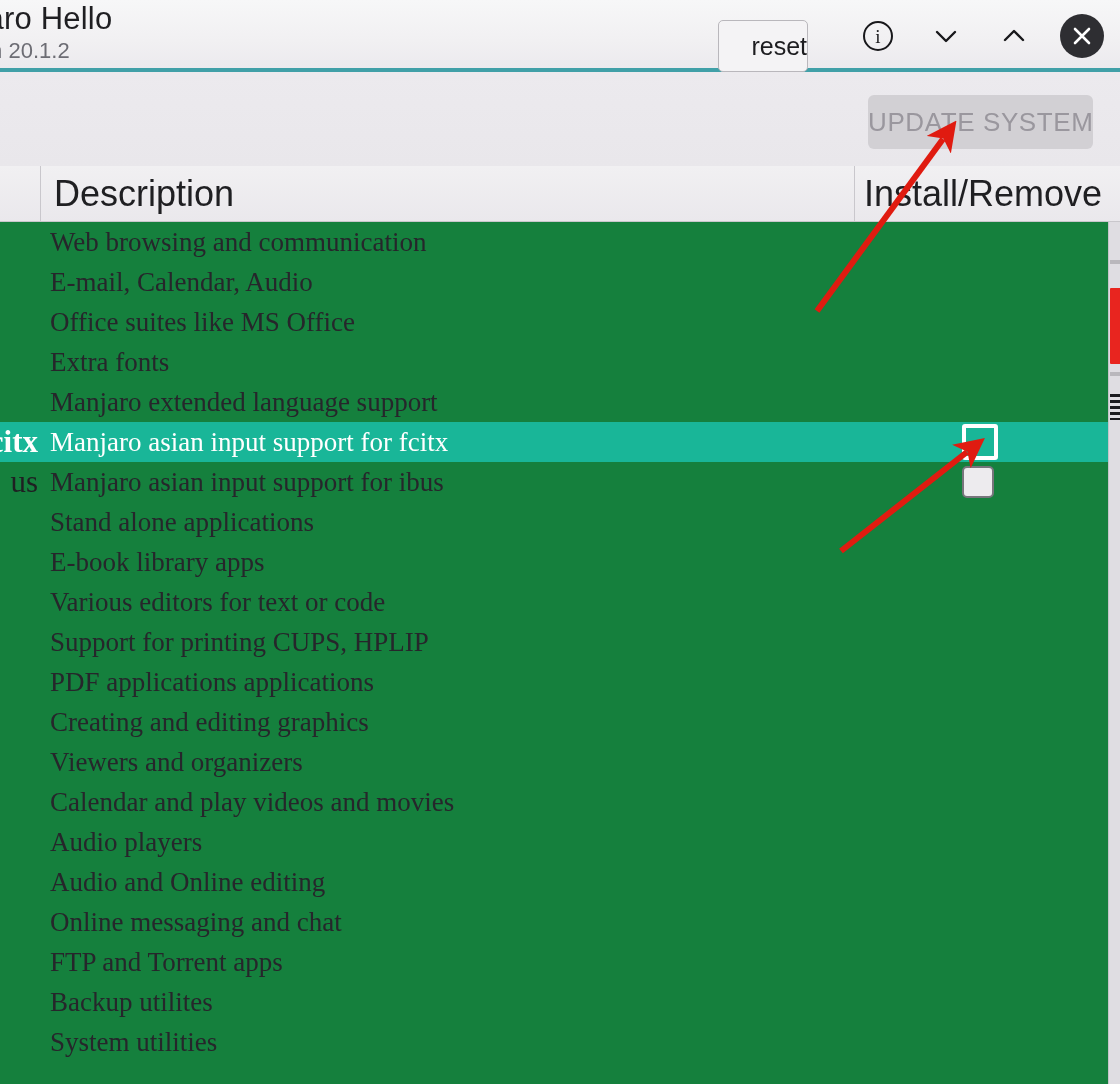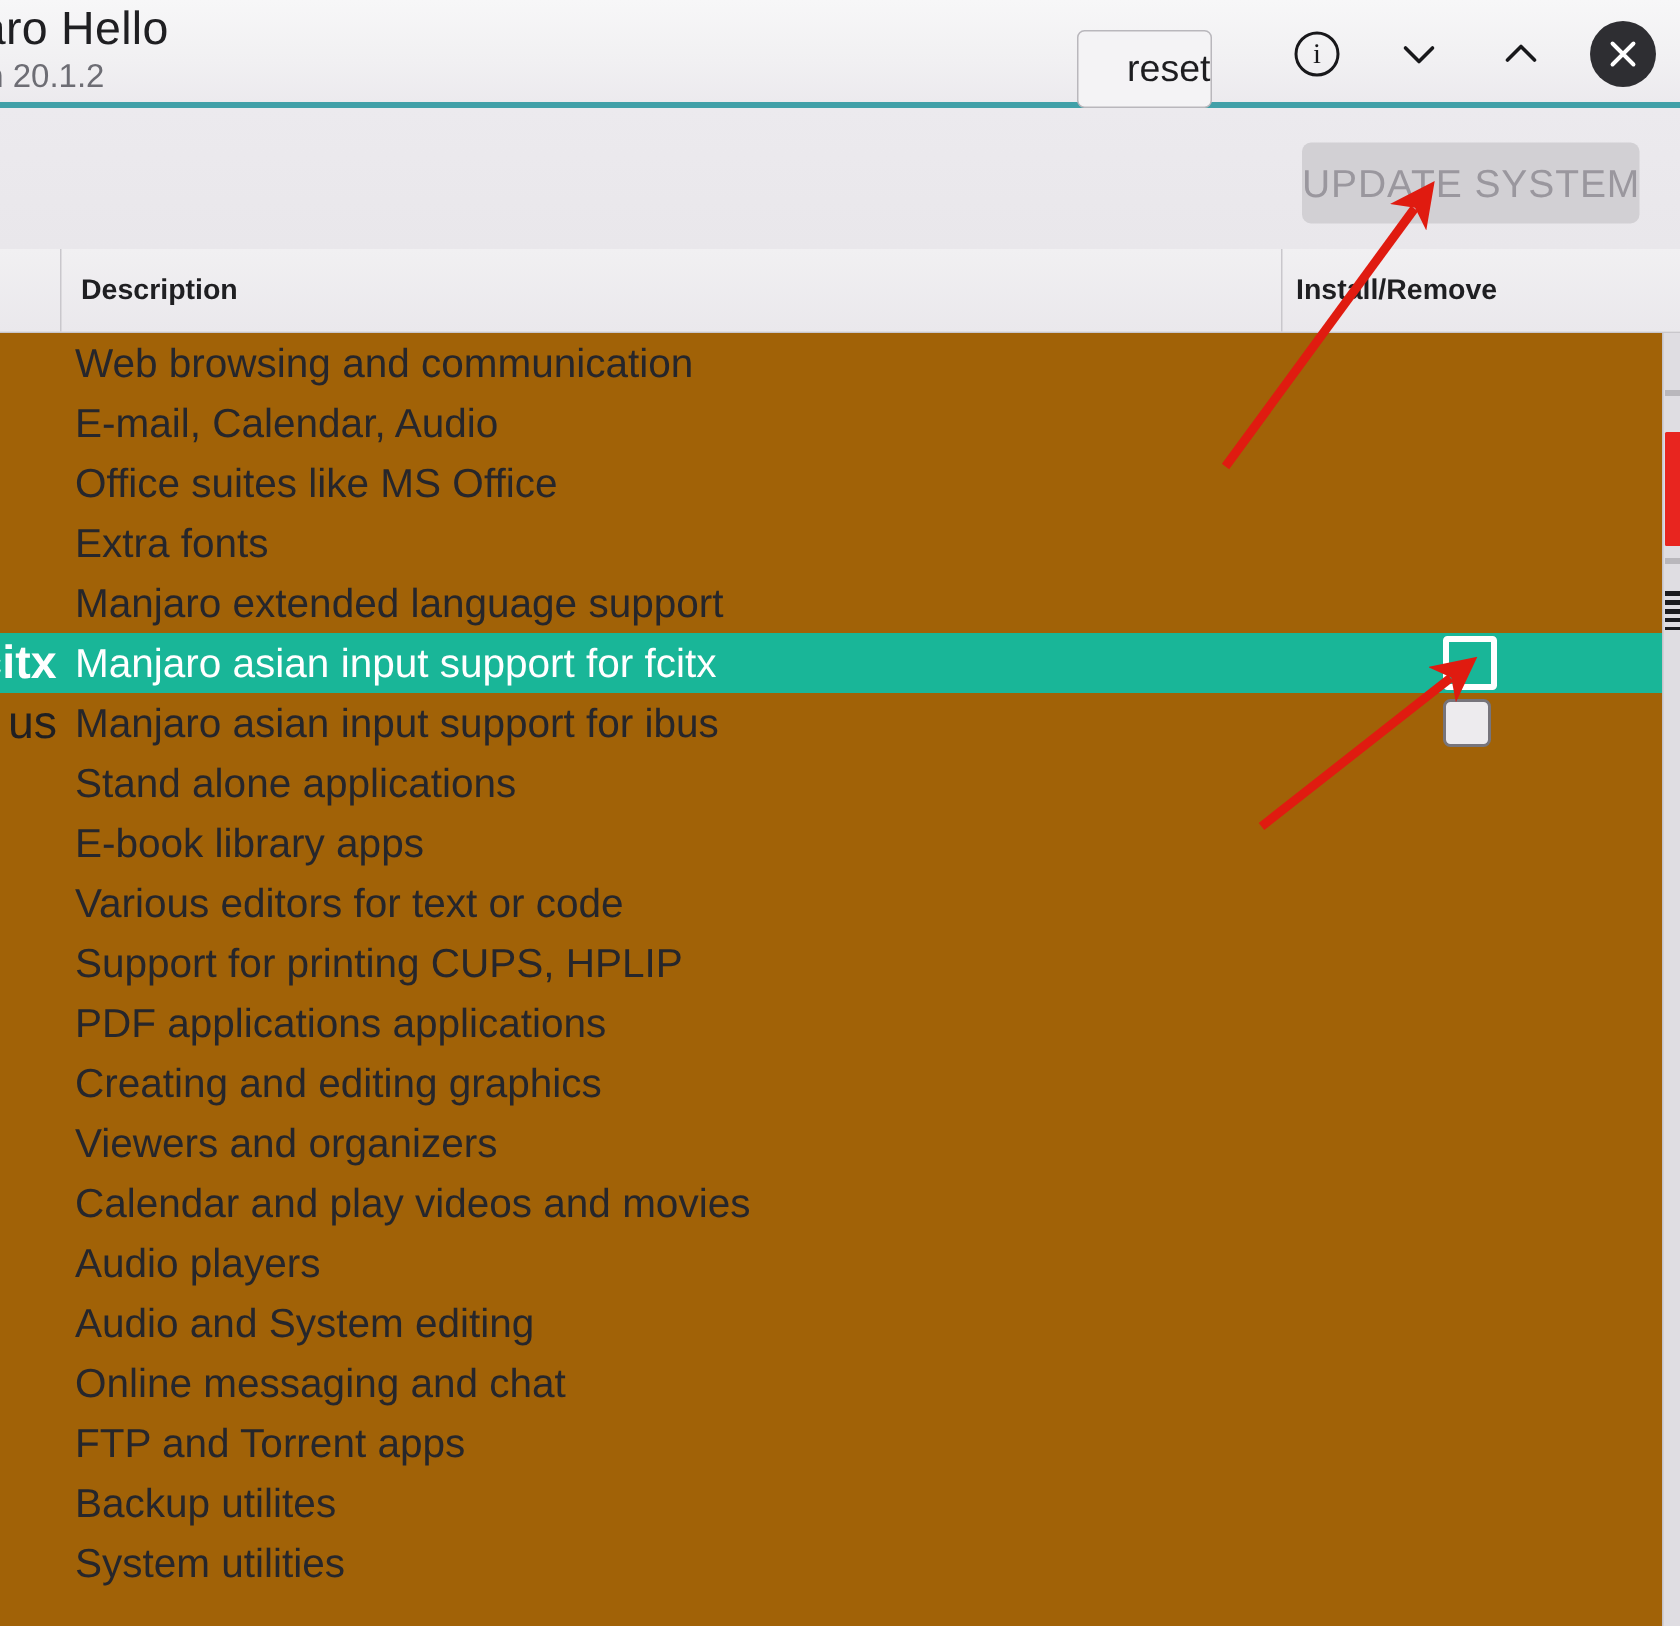--- a/index.html
+++ b/index.html
@@ -156,37 +156,38 @@
     background: linear-gradient(to bottom, #f1f0f2 0%, #eae8ec 100%);
     border-bottom: 1px solid #c9c7cc;
     box-sizing: border-box;
   }
   .th {
     position: absolute;
     top: 0;
     height: 55px;
     display: flex;
     align-items: center;
-    font-size: 19px;
+    font-size: 36px;
     color: #1f1f22;
-    font-weight: 700;
+    font-weight: 400;
     white-space: nowrap;
   }
   .th-name  { left: 0px;   width: 40px;  border-right: 1px solid #c9c7cc; }
   .th-desc  { left: 41px;  width: 814px; padding-left: 13px; border-right: 1px solid #c9c7cc; box-sizing: border-box; }
   .th-inst  { left: 856px; width: 264px; padding-left: 8px;  box-sizing: border-box; }
 
   
   .table-body {
     position: absolute;
     left: 0; top: 222px;
     width: 1120px;
     height: 862px;
-    background: #a16207;
+    background: #15803d;
     overflow: hidden;
+    font-family: Liberation Serif, serif;
   }
   .row {
     position: relative;
     height: 40px;
     width: 1120px;
     display: flex;
     align-items: center;
     background: transparent;
   }
   .row.selected {
@@ -423,21 +424,21 @@
         <div class="cell-desc">Calendar and play videos and movies</div>
         <div class="cell-install"></div>
       </div>
       <div class="row">
         <div class="cell-name"></div>
         <div class="cell-desc">Audio players</div>
         <div class="cell-install"></div>
       </div>
       <div class="row">
         <div class="cell-name"></div>
-        <div class="cell-desc">Audio and System editing</div>
+        <div class="cell-desc">Audio and Online editing</div>
         <div class="cell-install"></div>
       </div>
       <div class="row">
         <div class="cell-name"></div>
         <div class="cell-desc">Online messaging and chat</div>
         <div class="cell-install"></div>
       </div>
       <div class="row">
         <div class="cell-name"></div>
         <div class="cell-desc">FTP and Torrent apps</div>

